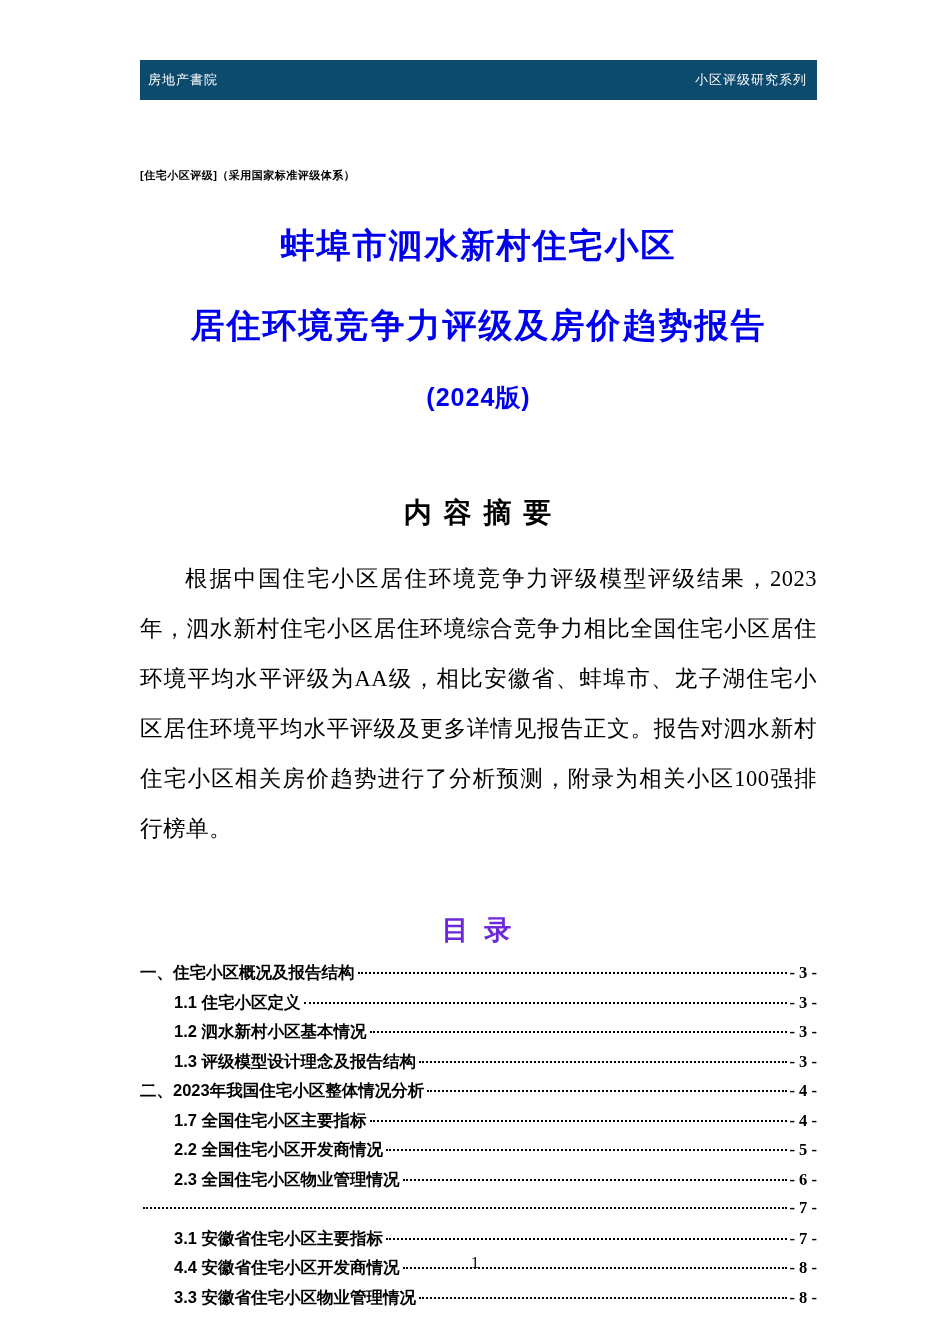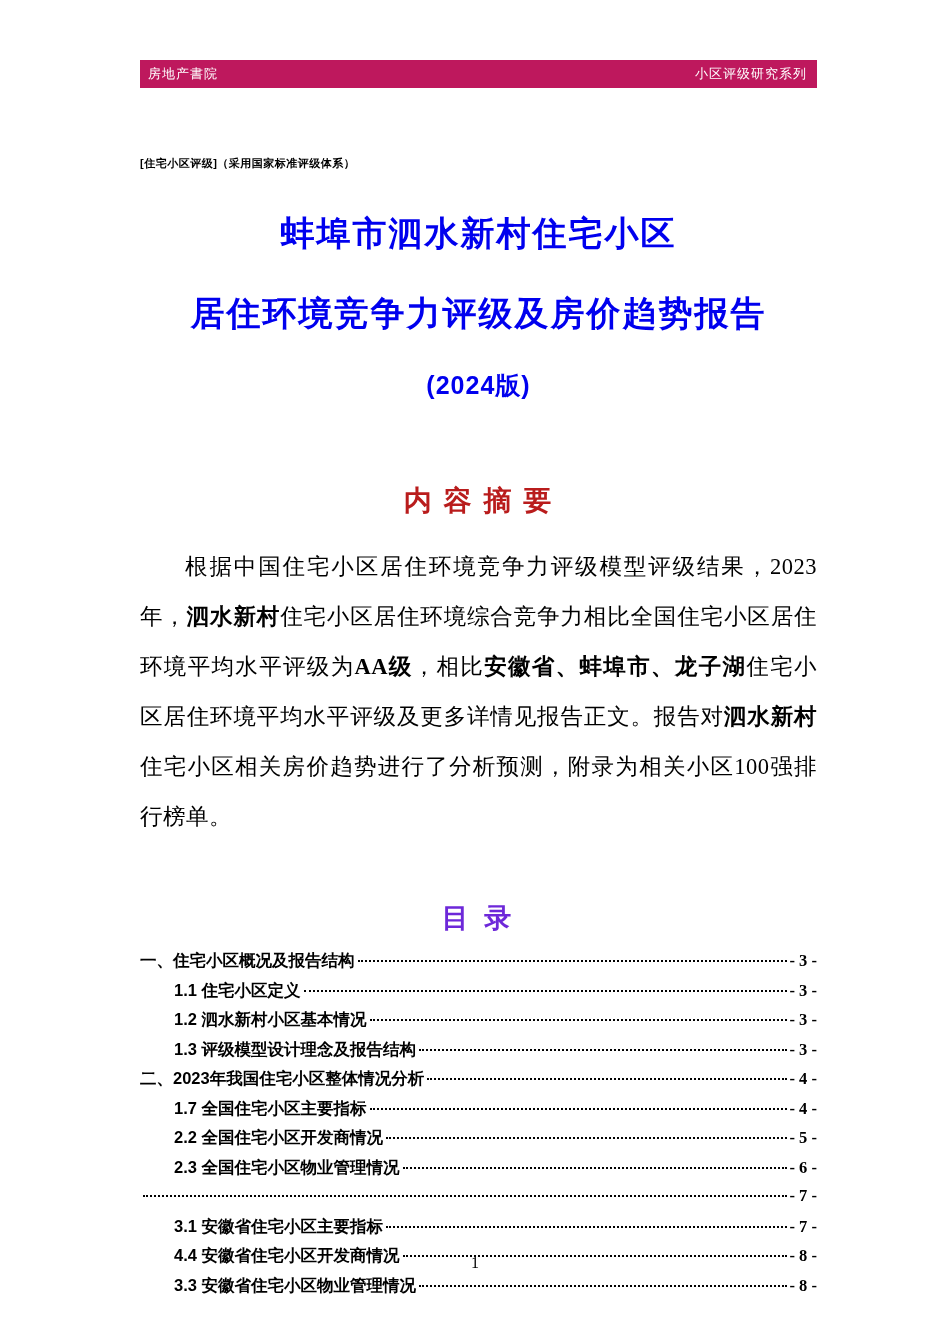--- a/index.html
+++ b/index.html
@@ -16,23 +16,23 @@
     width: 950px;
     height: 1344px;
     padding: 60px 133px 0 140px;
     overflow: hidden;
   }
   
   .header-bar {
     display: flex;
     justify-content: space-between;
     align-items: center;
-    background: #be185d;
+    background: #0c4a6e;
     color: #ffffff;
-    height: 28px;
+    height: 40px;
     padding: 0 10px 0 8px;
     font-family: "Liberation Sans", "DejaVu Sans", sans-serif;
     font-size: 13px;
     letter-spacing: 1px;
   }
   .tag-line {
     margin-top: 68px;
     font-family: "Liberation Sans", "DejaVu Sans", sans-serif;
     font-weight: bold;
     font-size: 11px;
@@ -48,31 +48,31 @@
   .title-line1 { font-size: 34px; letter-spacing: 2px; }
   .title-line2 { font-size: 34px; letter-spacing: 2px; margin-top: 34px; }
   .title-edition { font-size: 25px; margin-top: 32px; letter-spacing: 1px; }
   .summary-heading {
     margin-top: 80px;
     text-align: center;
     font-family: "Liberation Sans", "DejaVu Sans", sans-serif;
     font-weight: bold;
     font-size: 28px;
     letter-spacing: 2px;
-    color: #b91c1c;
+    color: #000000;
   }
   .summary-text {
     margin-top: 22px;
     font-size: 22.5px;
     line-height: 50px;
     text-align: justify;
     text-indent: 2em;
     letter-spacing: 0.5px;
   }
-  .summary-text .b { font-weight: bold; }
+  .summary-text .b { font-weight: normal; }
   .toc-heading {
     margin-top: 58px;
     text-align: center;
     font-family: "Liberation Sans", "DejaVu Sans", sans-serif;
     font-weight: bold;
     font-size: 27px;
     letter-spacing: 4px;
     color: #6d28d9;
   }
   .toc {

